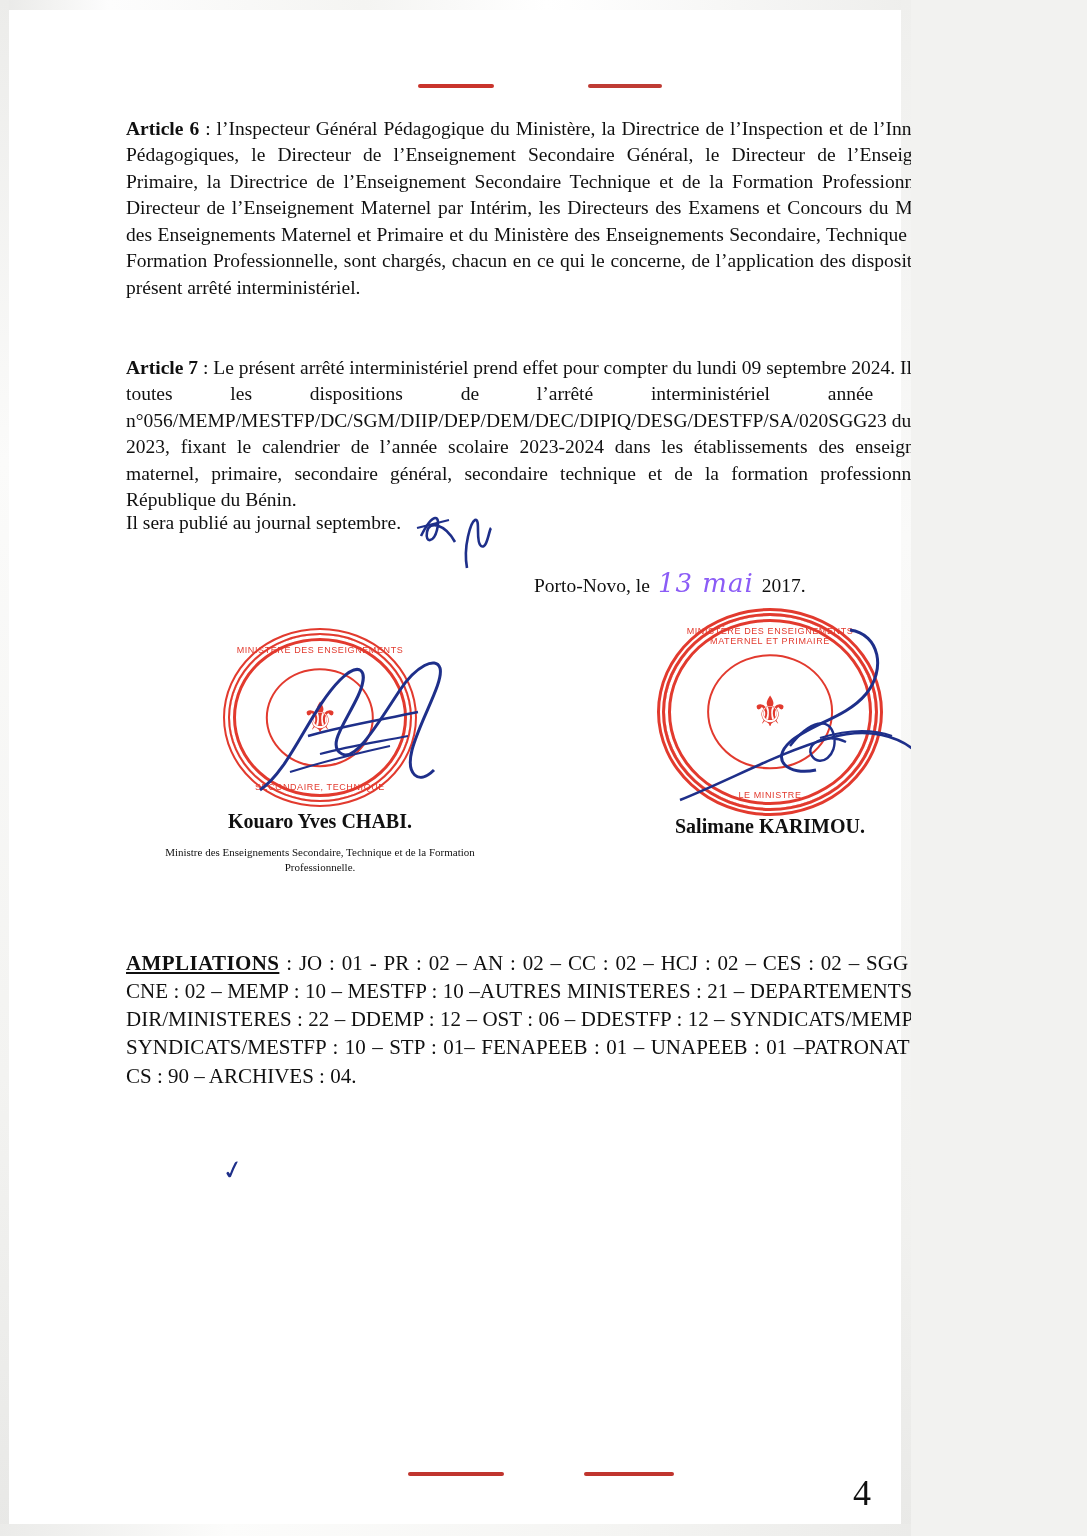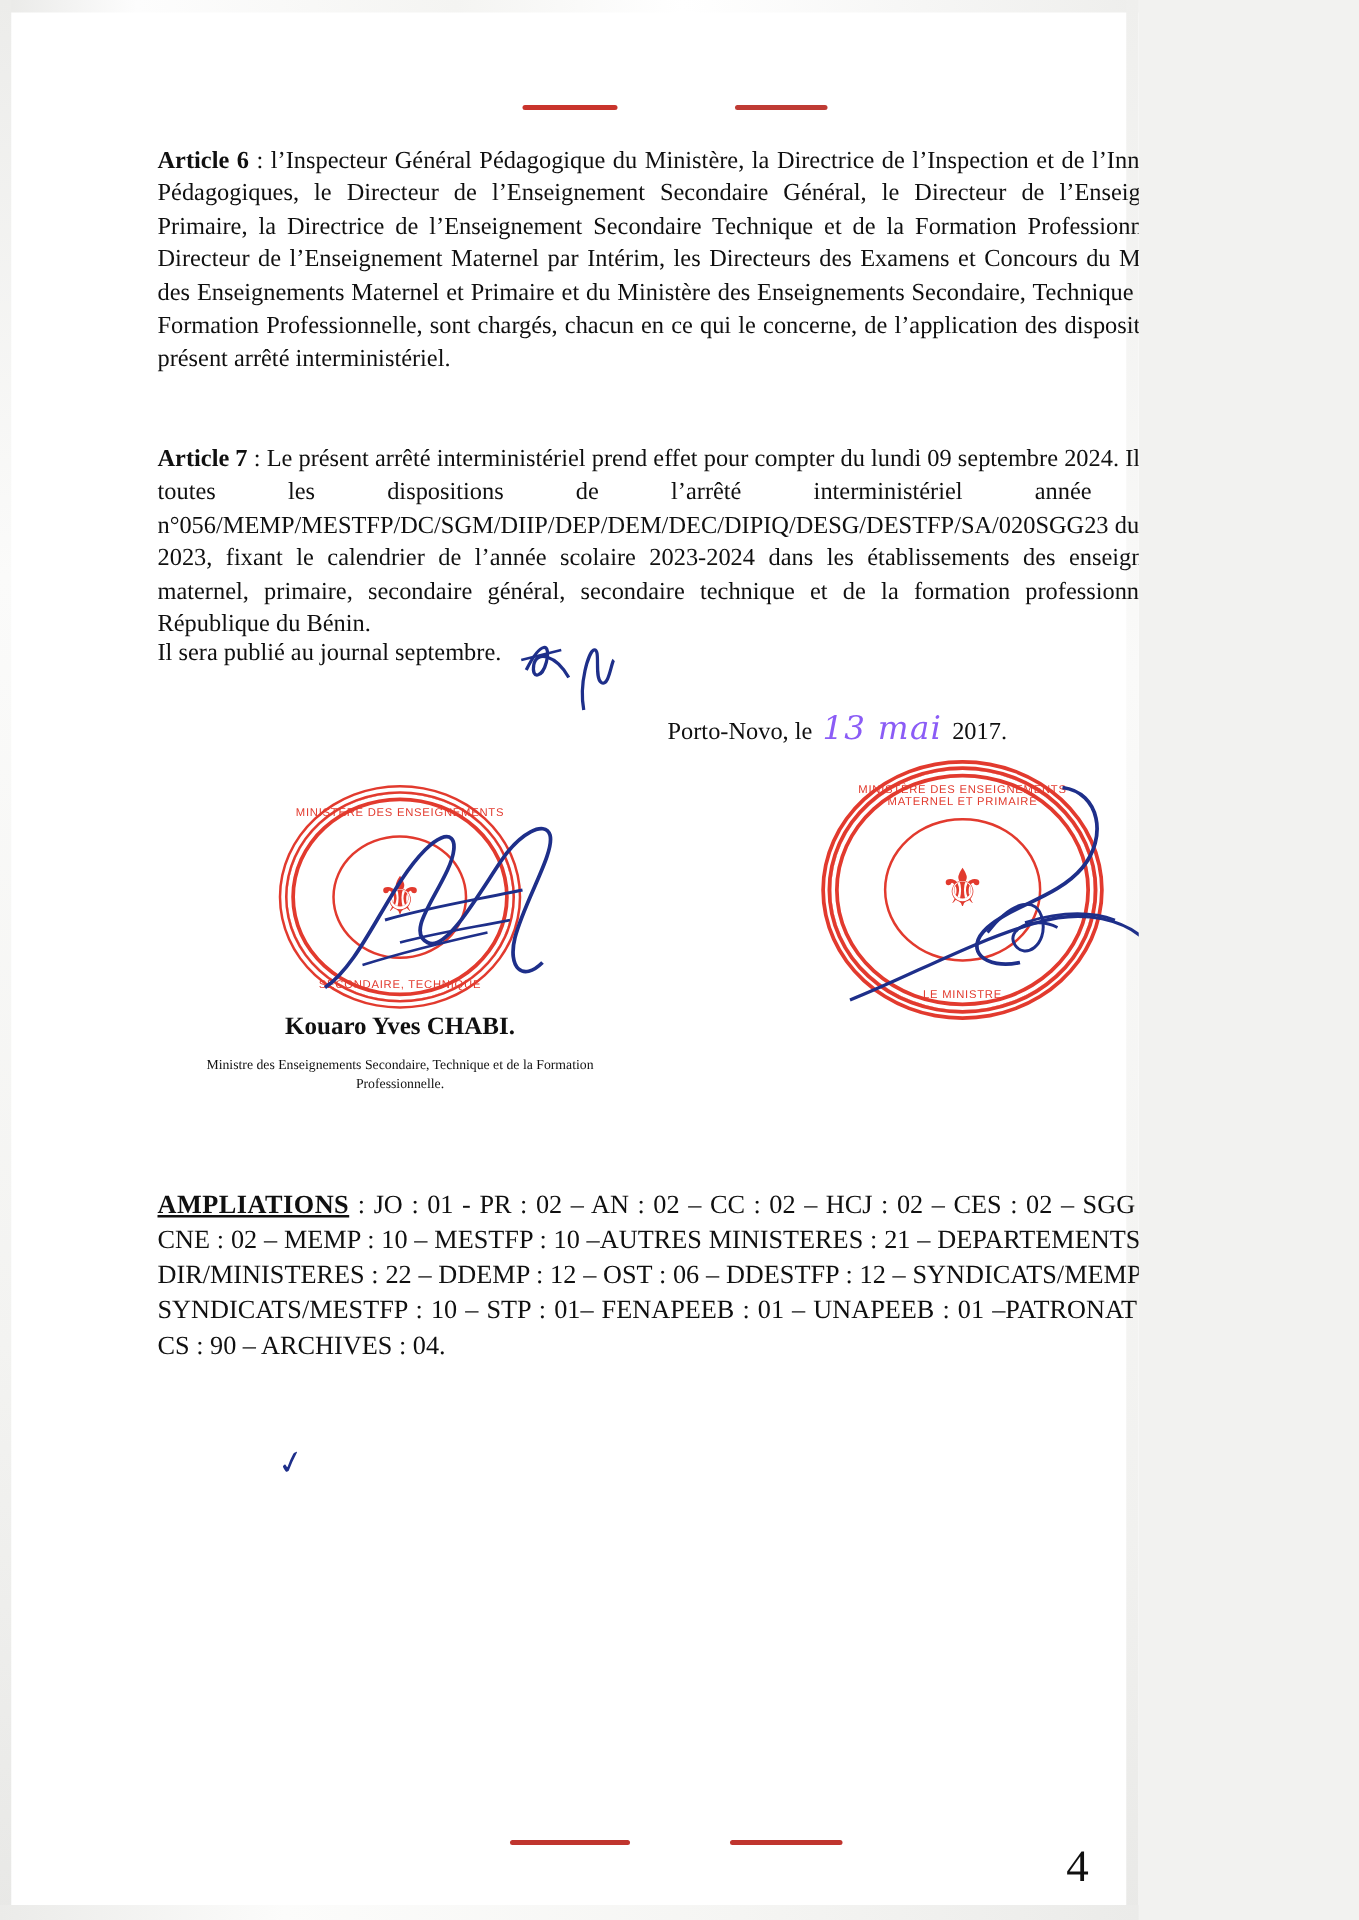--- a/index.html
+++ b/index.html
@@ -251,20 +251,21 @@
         <div class="stamp-emblem">⚜</div>
         <div class="stamp-text-bottom">LE MINISTRE</div>
       </div>
       <svg class="signature-scribble" style="left:110px; top:20px;" width="260" height="200" viewBox="0 0 260 200">
         <path d="M180 10 C210 14, 216 50, 196 74 C176 98, 140 104, 120 122 C100 140, 118 156, 146 150" fill="none" stroke="#1e2f8a" stroke-width="3"></path>
         <path d="M10 180 C60 160, 110 132, 160 118 C200 106, 230 118, 244 130" fill="none" stroke="#1e2f8a" stroke-width="2.6"></path>
         <path d="M120 126 C140 100, 160 96, 164 116 C168 136, 150 148, 142 136 C134 124, 156 112, 176 122" fill="none" stroke="#1e2f8a" stroke-width="2.4"></path>
         <path d="M150 118 C176 110, 200 108, 222 116" fill="none" stroke="#1e2f8a" stroke-width="2.2"></path>
       </svg>
     </div>
+    <div class="sig-name">Salimane KARIMOU.</div>
   </div>
 
   <p class="ampliations"><span class="label">AMPLIATIONS</span><span> : JO : 01 - PR : 02 – AN : 02 – CC : 02 – HCJ : 02 – CES : 02 – SGG : 02 – CNE : 02 – MEMP : 10 – MESTFP : 10 –AUTRES MINISTERES : 21 – DEPARTEMENTS : 12 – DIR/MINISTERES : 22 – DDEMP : 12 – OST : 06 – DDESTFP : 12 – SYNDICATS/MEMP : 10 – SYNDICATS/MESTFP : 10 – STP : 01– FENAPEEB : 01 – UNAPEEB : 01 –PATRONAT : 01  – CS : 90 – ARCHIVES : 04.</span></p>
 
   <div class="stray-mark">✓</div>
 
   <div class="page-number">4</div>
 </div>
 
 </body></html>

